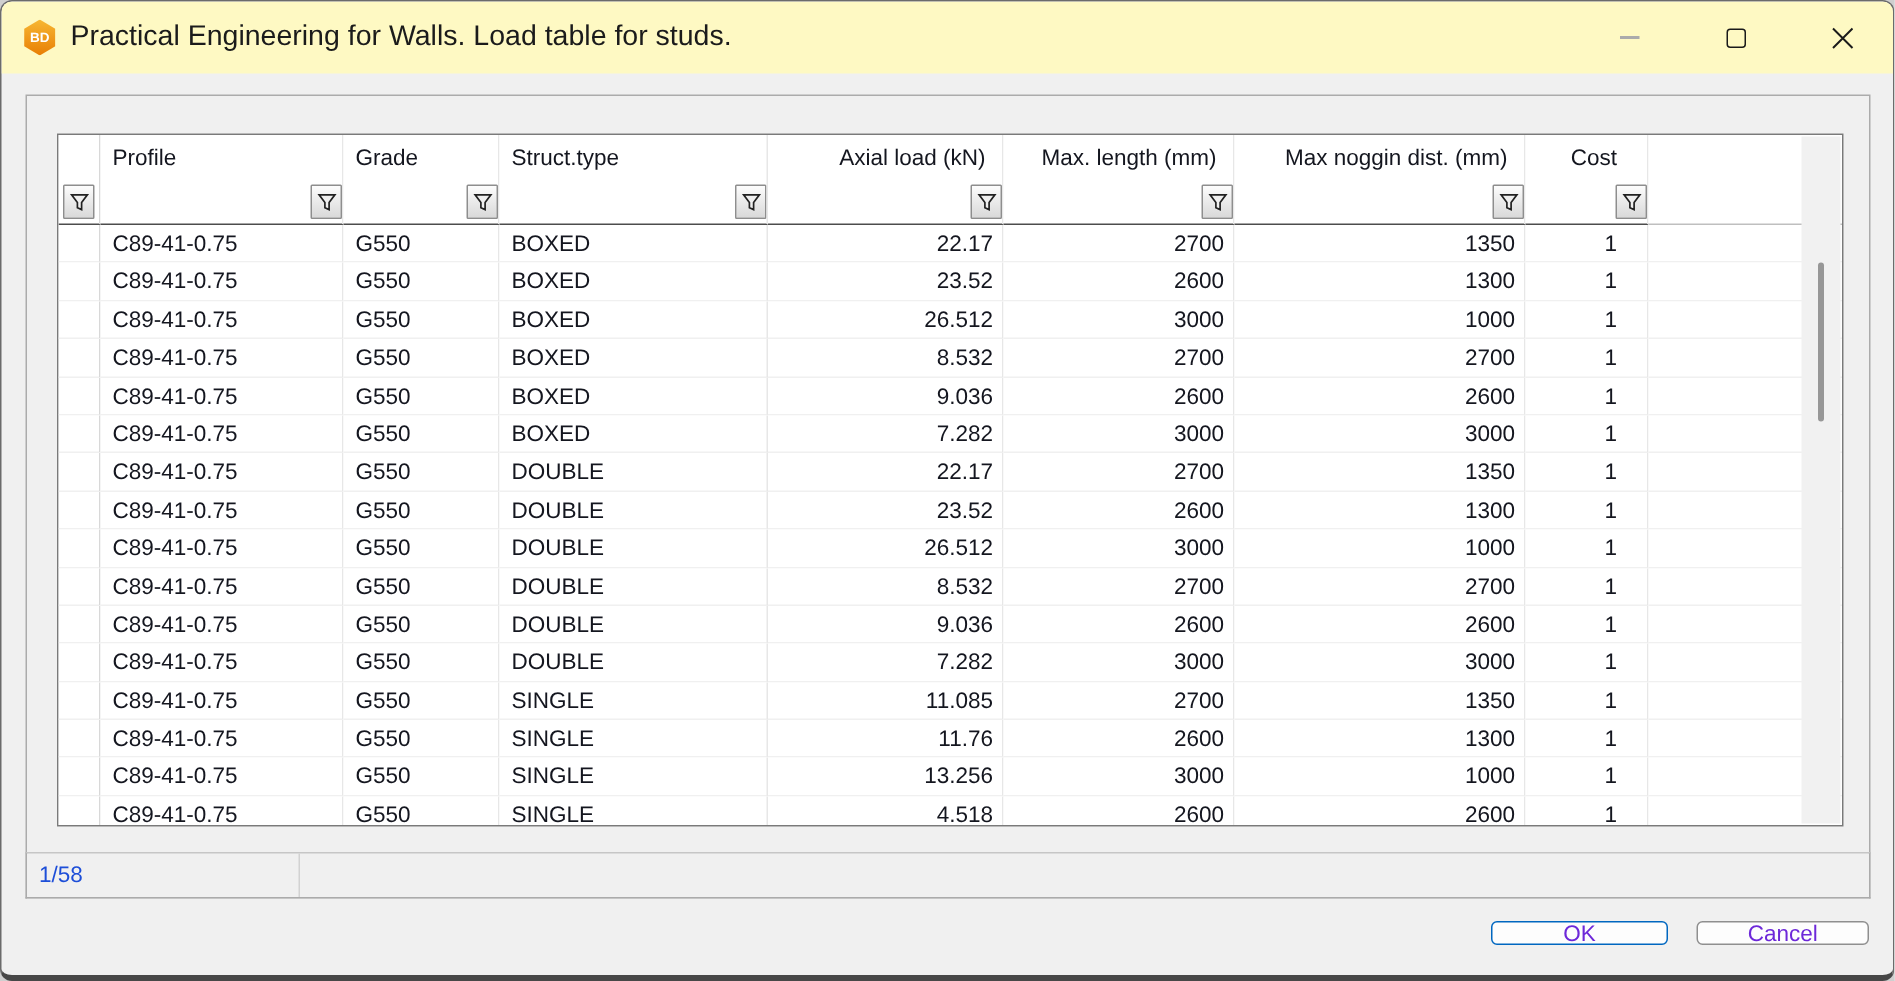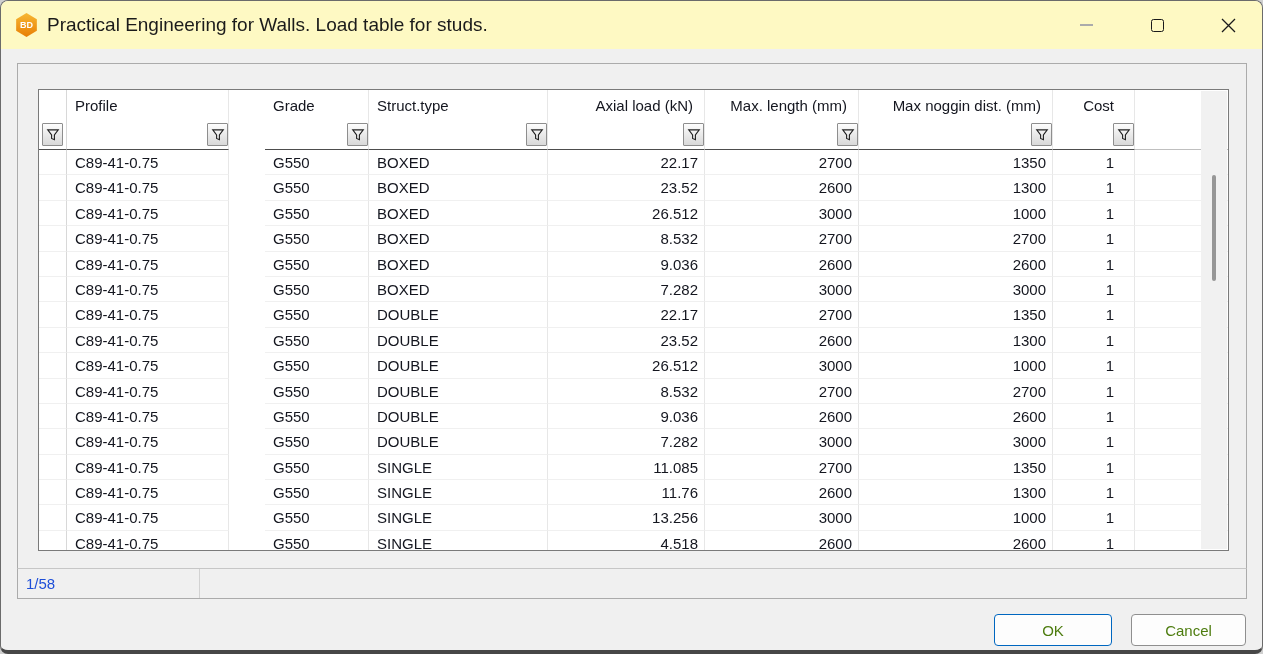--- a/index.html
+++ b/index.html
@@ -45,21 +45,21 @@
   .cell,.hcell,.fcell{
     position:relative;flex:0 0 auto;overflow:hidden;white-space:nowrap;
     border-right:1px solid #E7E7E7;background:#fff;
   }
   .hcell{display:flex;align-items:center;font-size:15px;color:#14161f;}
   .cell{font-size:15px;color:#14161f;line-height:25.4px;}
   .trow .cell{border-bottom:1px solid #F0F0F0;}
   .fcell{border-bottom:1px solid #4D4D4D;}
   .fcell.filler-cell{border-bottom:1px solid #BFBFBF;}
   .w-sel{width:28px;}
-  .w0{width:162px;} .w1{width:104px;margin-left:36px;} .w2{width:179px;}
+  .w0{width:162px;} .w1{width:104px;} .w2{width:179px;}
   .w3{width:157px;} .w4{width:154px;} .w5{width:194px;} .w6{width:82px;}
   .filler{flex:1 1 auto;border-right:none;}
   .al-l{justify-content:flex-start;text-align:left;padding-left:8px;}
   .al-r{justify-content:flex-end;text-align:right;padding-right:6px;}
   .hcell.al-r{padding-right:11px;}
   .pad-cost.al-r{padding-right:20px;}
   .hcell.pad-cost{padding-right:20px;}
   .sel-border{border-right:1px solid #D8D8D8;}
   
   .filter-btn{
@@ -78,22 +78,22 @@
   
   .statusbar{
     position:absolute;left:-1px;right:-1px;bottom:-1px;height:31px;
     background:#F0F0F0;border:1px solid #ABABAB;border-top:1px solid #C6C6C6;
     display:flex;align-items:center;font-size:15px;color:#1d4ed8;
   }
   .status-sec1{width:182px;height:100%;display:flex;align-items:center;padding-left:8px;border-right:1px solid #D2D2D2;}
   .status-sec2{flex:1;height:100%;}
   
   .dlg-btn{
-    position:absolute;top:613px;height:32px;border-radius:4px;background:#FDFDFD;
-    font-size:15px;color:#4d7c0f;display:flex;align-items:center;justify-content:center;
+    position:absolute;top:613px;height:16px;border-radius:4px;background:#FDFDFD;
+    font-size:15px;color:#6d28d9;display:flex;align-items:center;justify-content:center;
     cursor:pointer;padding:0;
   }
   .btn-ok{left:993px;width:118px;border:1.5px solid #0067C0;}
   .btn-cancel{left:1130px;width:115px;border:1px solid #8F8F8F;}
 </style>
 </head>
 <body>
 
 <div class="window">
 

